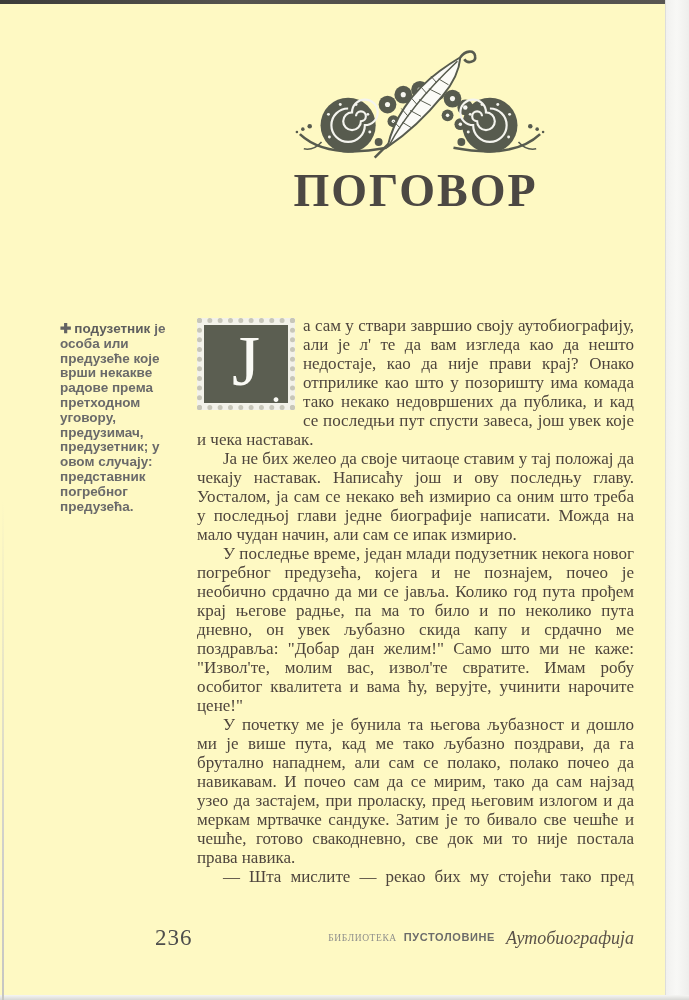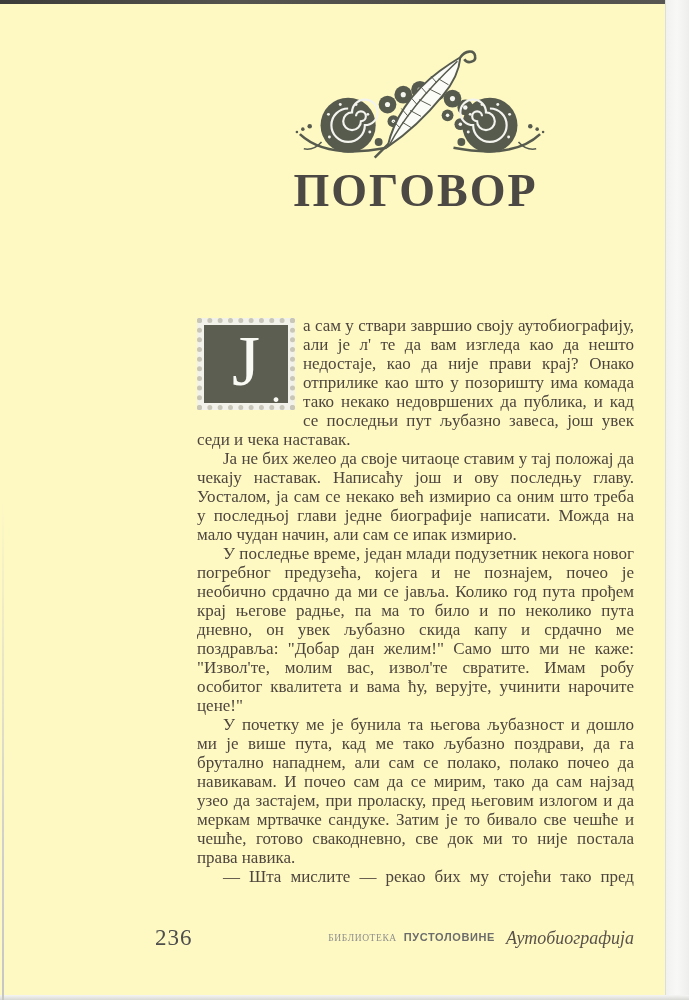--- a/index.html
+++ b/index.html
@@ -172,29 +172,32 @@
       <g stroke="#575b4e" stroke-width="1" fill="none">
         <path d="M112,74 L122,80 M120,62 L131,68 M129,51 L141,57 M139,40 L151,46 M149,30 L159,36"></path>
         <path d="M110,80 L103,73 M118,68 L111,60 M127,56 L120,48 M137,45 L130,37 M147,34 L141,27"></path>
       </g>
       <path d="M171,8 C176,1 185,0 186,7 C187,13 178,15 175,10" fill="none" stroke="#575b4e" stroke-width="2.6"></path>
     </svg>
   </div>
 
   <div class="page-title">ПОГОВОР</div>
 
+  <div class="margin-note">
+    <span class="marker">✚</span><span class="term">подузетник</span><span>је особа или предузеће које врши некакве радове према претходном уговору, предузимач, предузетник; у овом случају: представник погребног предузећа.</span>
+  </div>
 
   <div class="body-text">
     <p class="first">
       <span class="dropcap-wrap">
         <span class="dropcap">
           <span class="letter">Ј</span>
           <span class="period">.</span>
         </span>
-      </span><span>а сам у ствари завршио своју аутобиографију, али је л' те да вам изгледа као да нешто недостаје, као да није прави крај? Онако отприлике као што у позоришту има комада тако некако недовршених да публика, и кад се последњи пут љубазно завеса, још увек седи и чека наставак.</span>
+      </span><span>а сам у ствари завршио своју аутобиографију, али је л' те да вам изгледа као да нешто недостаје, као да није прави крај? Онако отприлике као што у позоришту има комада тако некако недовршених да публика, и кад се последњи пут спусти завеса, још увек које и чека наставак.</span>
     </p>
     <p>Ја не бих желео да своје читаоце ставим у тај положај да чекају наставак. Написаћу још и ову последњу главу. Уосталом, ја сам се некако већ измирио са оним што треба у последњој глави једне биографије написати. Можда на мало чудан начин, али сам се ипак измирио.</p>
     <p>У последње време, један млади подузетник некога новог погребног предузећа, којега и не познајем, почео је необично срдачно да ми се јавља. Колико год пута прођем крај његове радње, па ма то било и по неколико пута дневно, он увек љубазно скида капу и срдачно ме поздравља: "Добар дан желим!" Само што ми не каже: "Извол'те, молим вас, извол'те свратите. Имам робу особитог квалитета и вама ћу, верујте, учинити нарочите цене!"</p>
     <p>У почетку ме је бунила та његова љубазност и дошло ми је више пута, кад ме тако љубазно поздрави, да га брутално нападнем, али сам се полако, полако почео да навикавам. И почео сам да се мирим, тако да сам најзад узео да застајем, при проласку, пред његовим излогом и да меркам мртвачке сандуке. Затим је то бивало све чешће и чешће, готово свакодневно, све док ми то није постала права навика.</p>
     <p class="last-line">— Шта мислите — рекао бих му стојећи тако пред</p>
   </div>
 
   <div class="footer-page-number">236</div>
   <div class="footer-right">
     <span class="series-label">БИБЛИОТЕКА</span>

